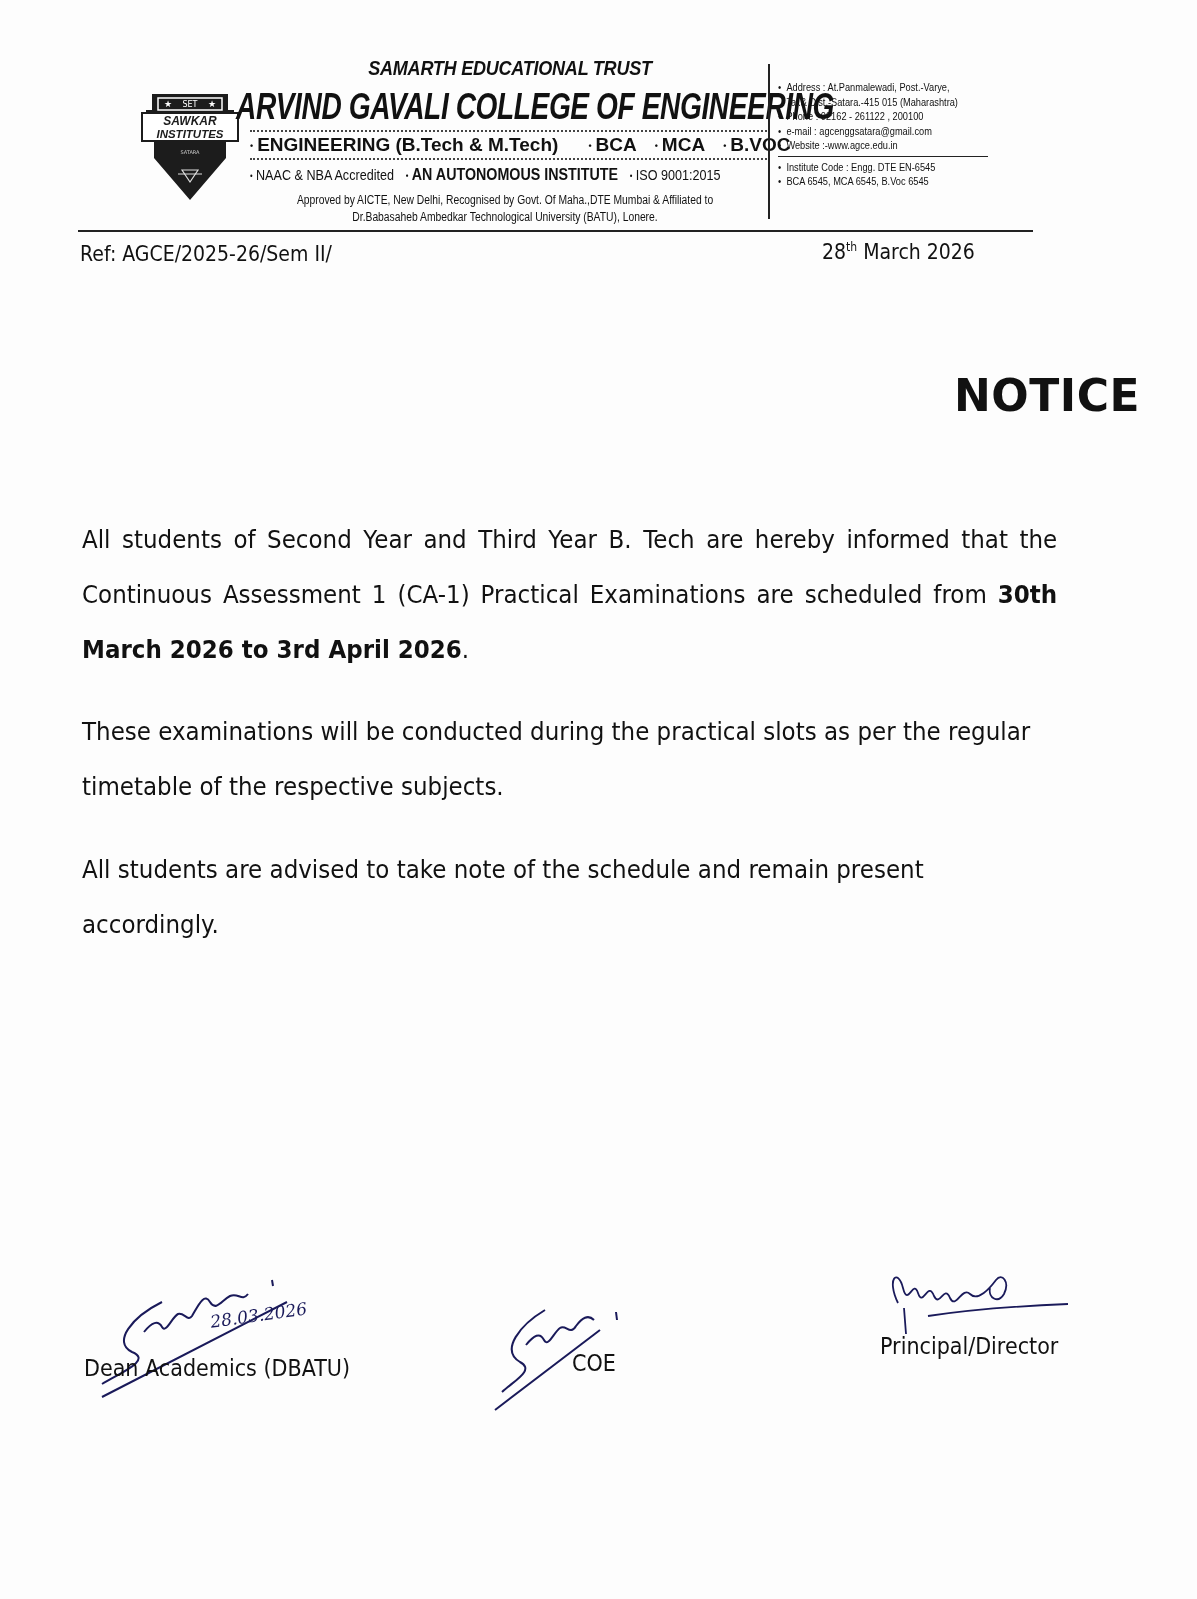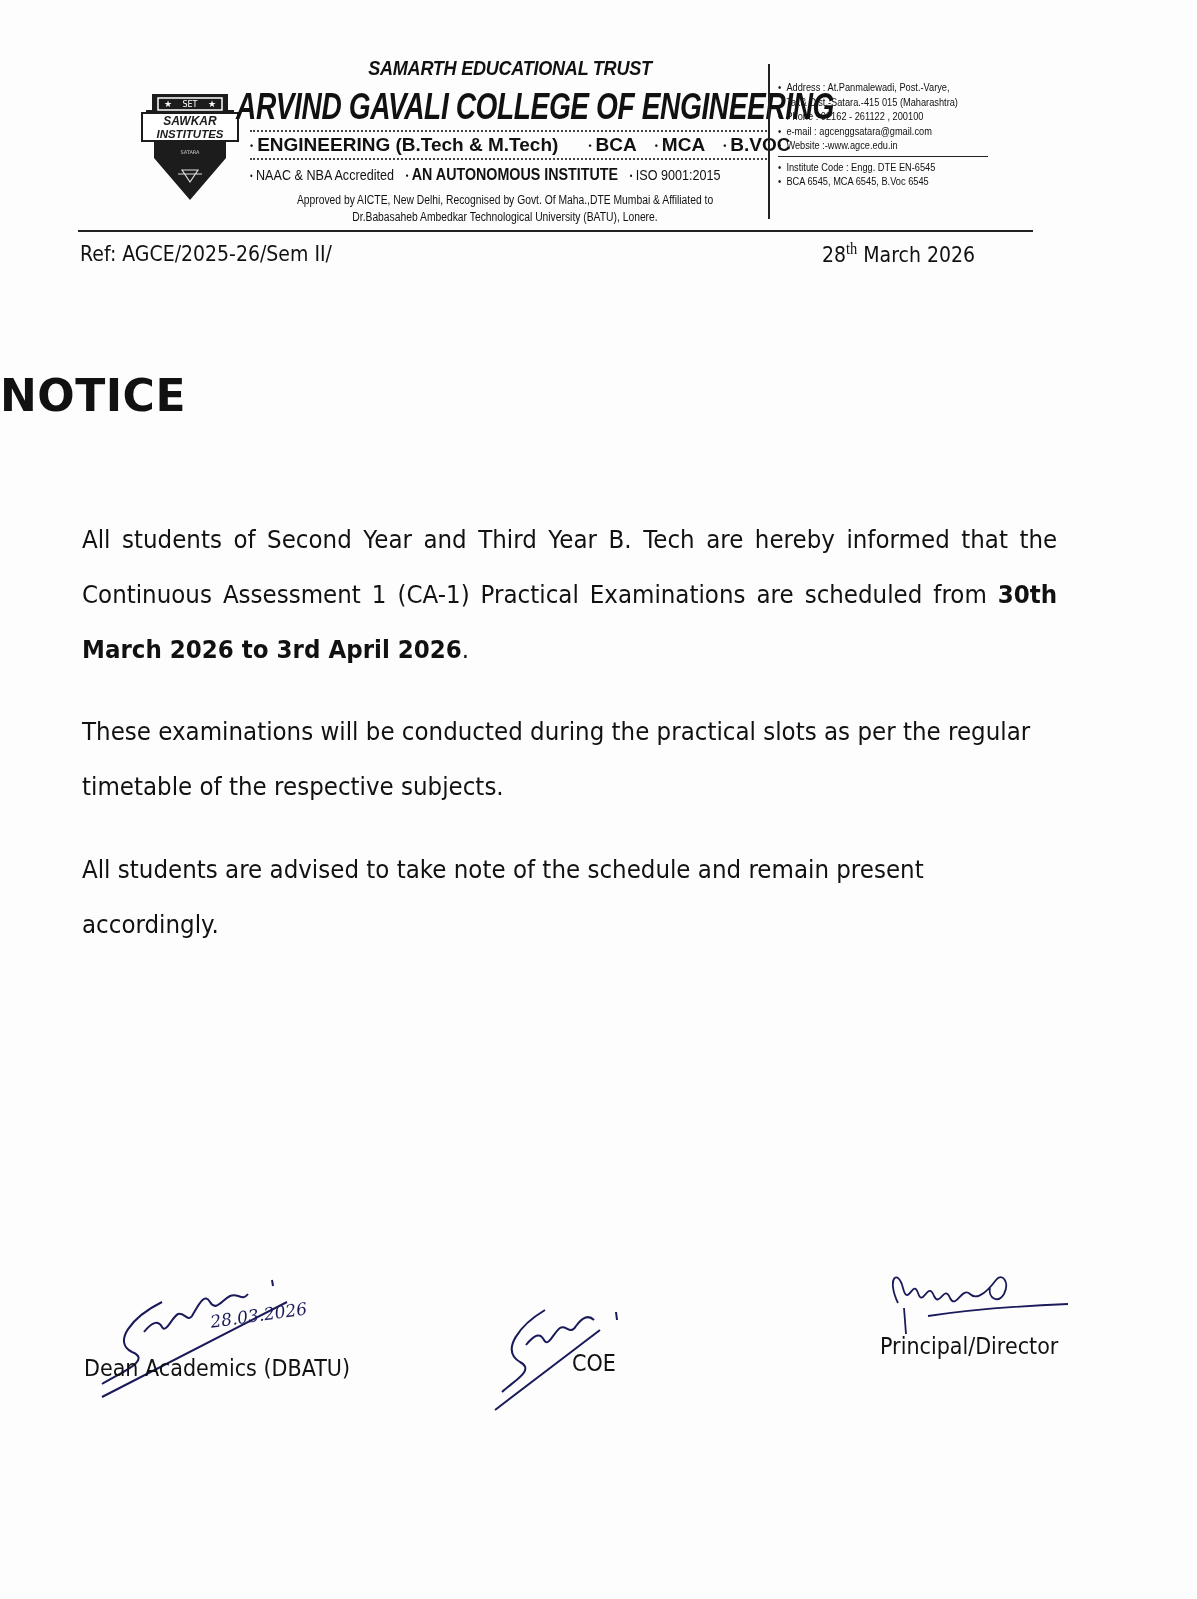--- a/index.html
+++ b/index.html
@@ -33,24 +33,24 @@
     font-family: "Liberation Sans", sans-serif; font-size: 11px; line-height: 14.5px; transform: scaleX(0.84); transform-origin: left top; }
   .contact .row { position: relative; padding-left: 10px; white-space: nowrap; }
   .contact .row::before { content: "\2022"; position: absolute; left: 0; }
   .contact .row.cont::before { content: ""; }
   .contact .sep { border-top: 1.5px solid #222; width: 250px; margin: 3px 0 3px 0; }
 
   .rule { position: absolute; left: 78px; top: 230px; width: 955px; height: 2px; background: #222; }
 
   .ref { position: absolute; left: 80px; top: 242px; font-size: 21px; font-family: "DejaVu Sans", sans-serif; transform: scaleX(0.9); transform-origin: left center; }
   .date { position: absolute; left: 822px; top: 240px; font-size: 21px; font-family: "DejaVu Sans", sans-serif; transform: scaleX(0.9); transform-origin: left center; }
-  .date sup { font-size: 16px; font-family: Liberation Serif, serif; }
+  .date sup { font-size: 12px; }
 
   
-  .title { position: absolute; left: 0; top: 370px; width: 1140px; text-align: left;
+  .title { position: absolute; left: 0; top: 370px; width: 1140px; text-align: right;
     font-family: "DejaVu Sans", sans-serif; font-weight: bold; font-size: 44px; letter-spacing: 0.5px; }
   .para { position: absolute; left: 82px; width: 980px; font-family: "DejaVu Sans", sans-serif;
     font-size: 25px; line-height: 55px; transform: scaleX(0.92); transform-origin: left top; }
   .p1 { top: 512px; text-align: justify; width: 1060px; }
   .p1 b { font-weight: bold; }
   .p2 { top: 704px; width: 1060px; }
   .p3 { top: 842px; width: 1060px; }
 
   
   .sig { position: absolute; font-family: "DejaVu Sans", sans-serif; font-size: 23px; transform: scaleX(0.9); transform-origin: left center; white-space: nowrap; }

